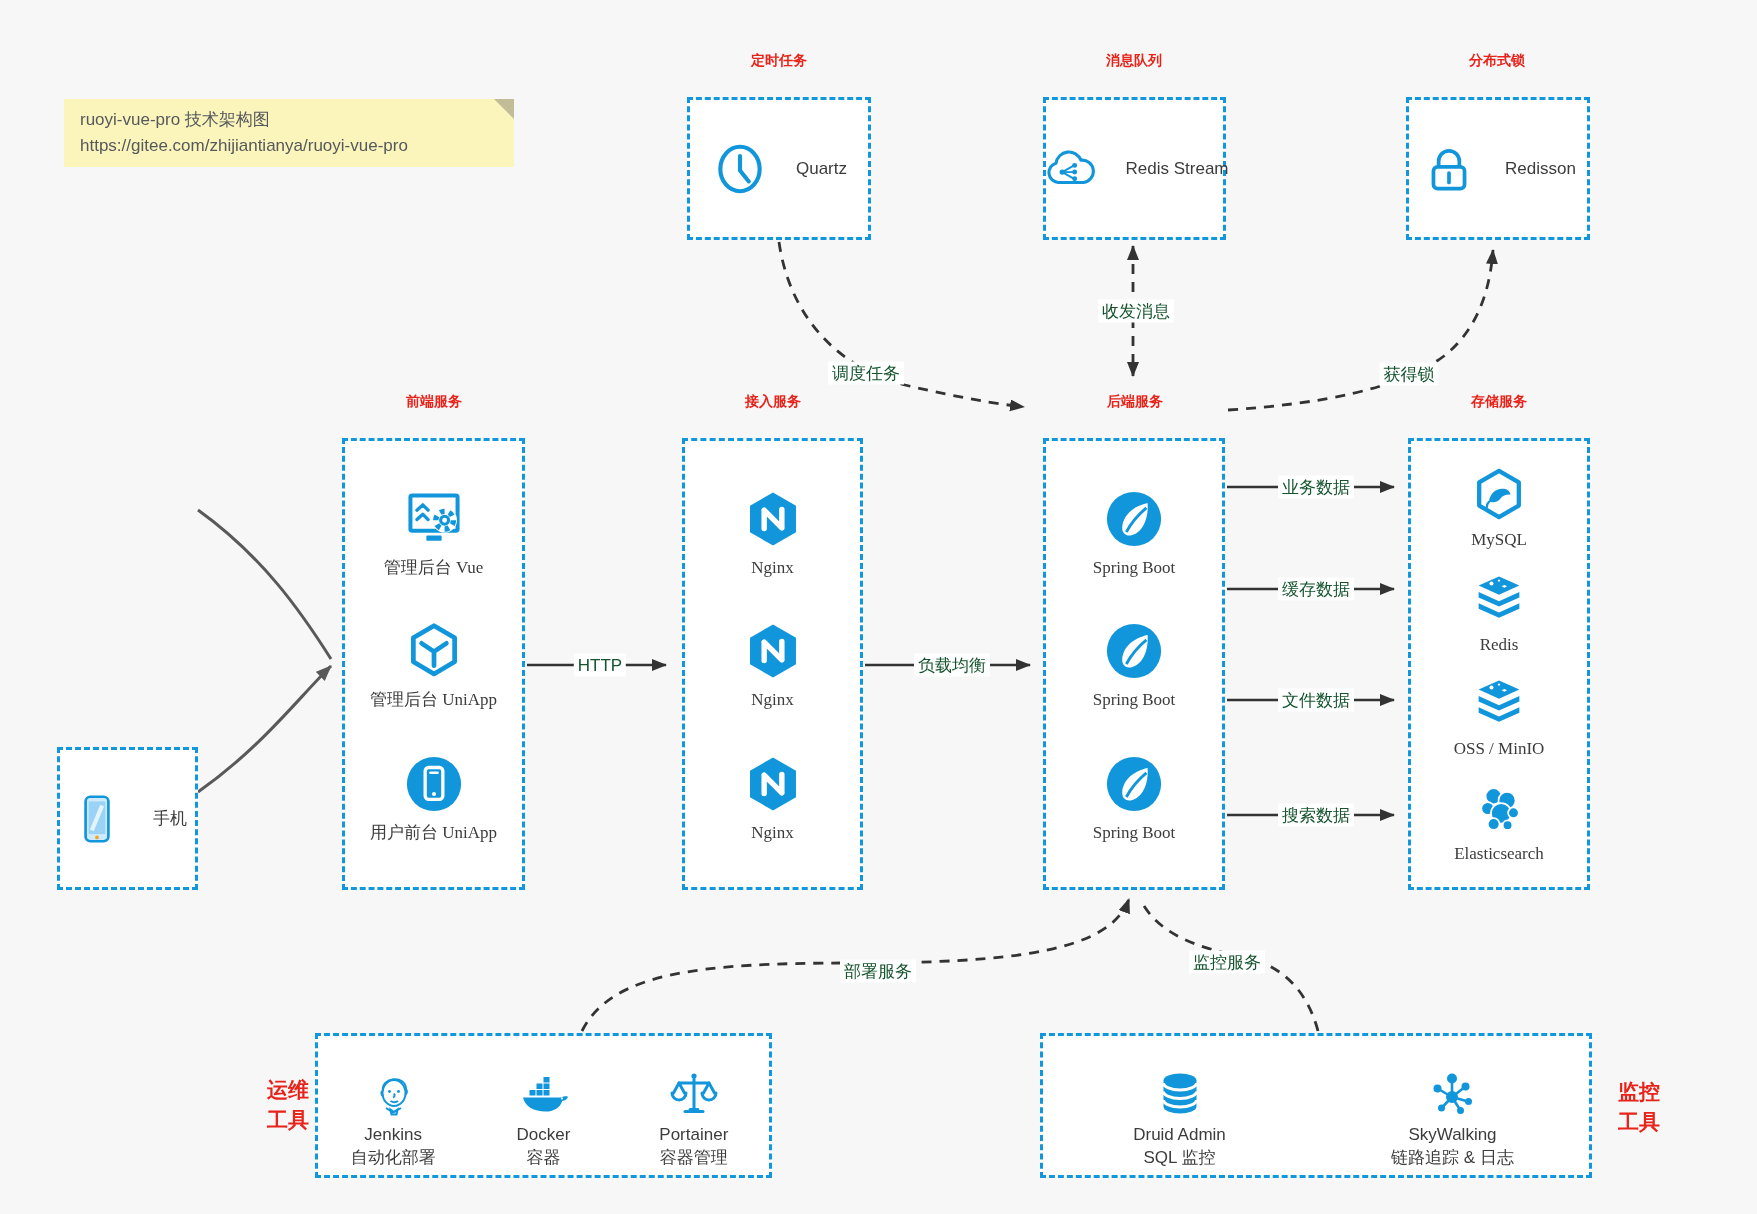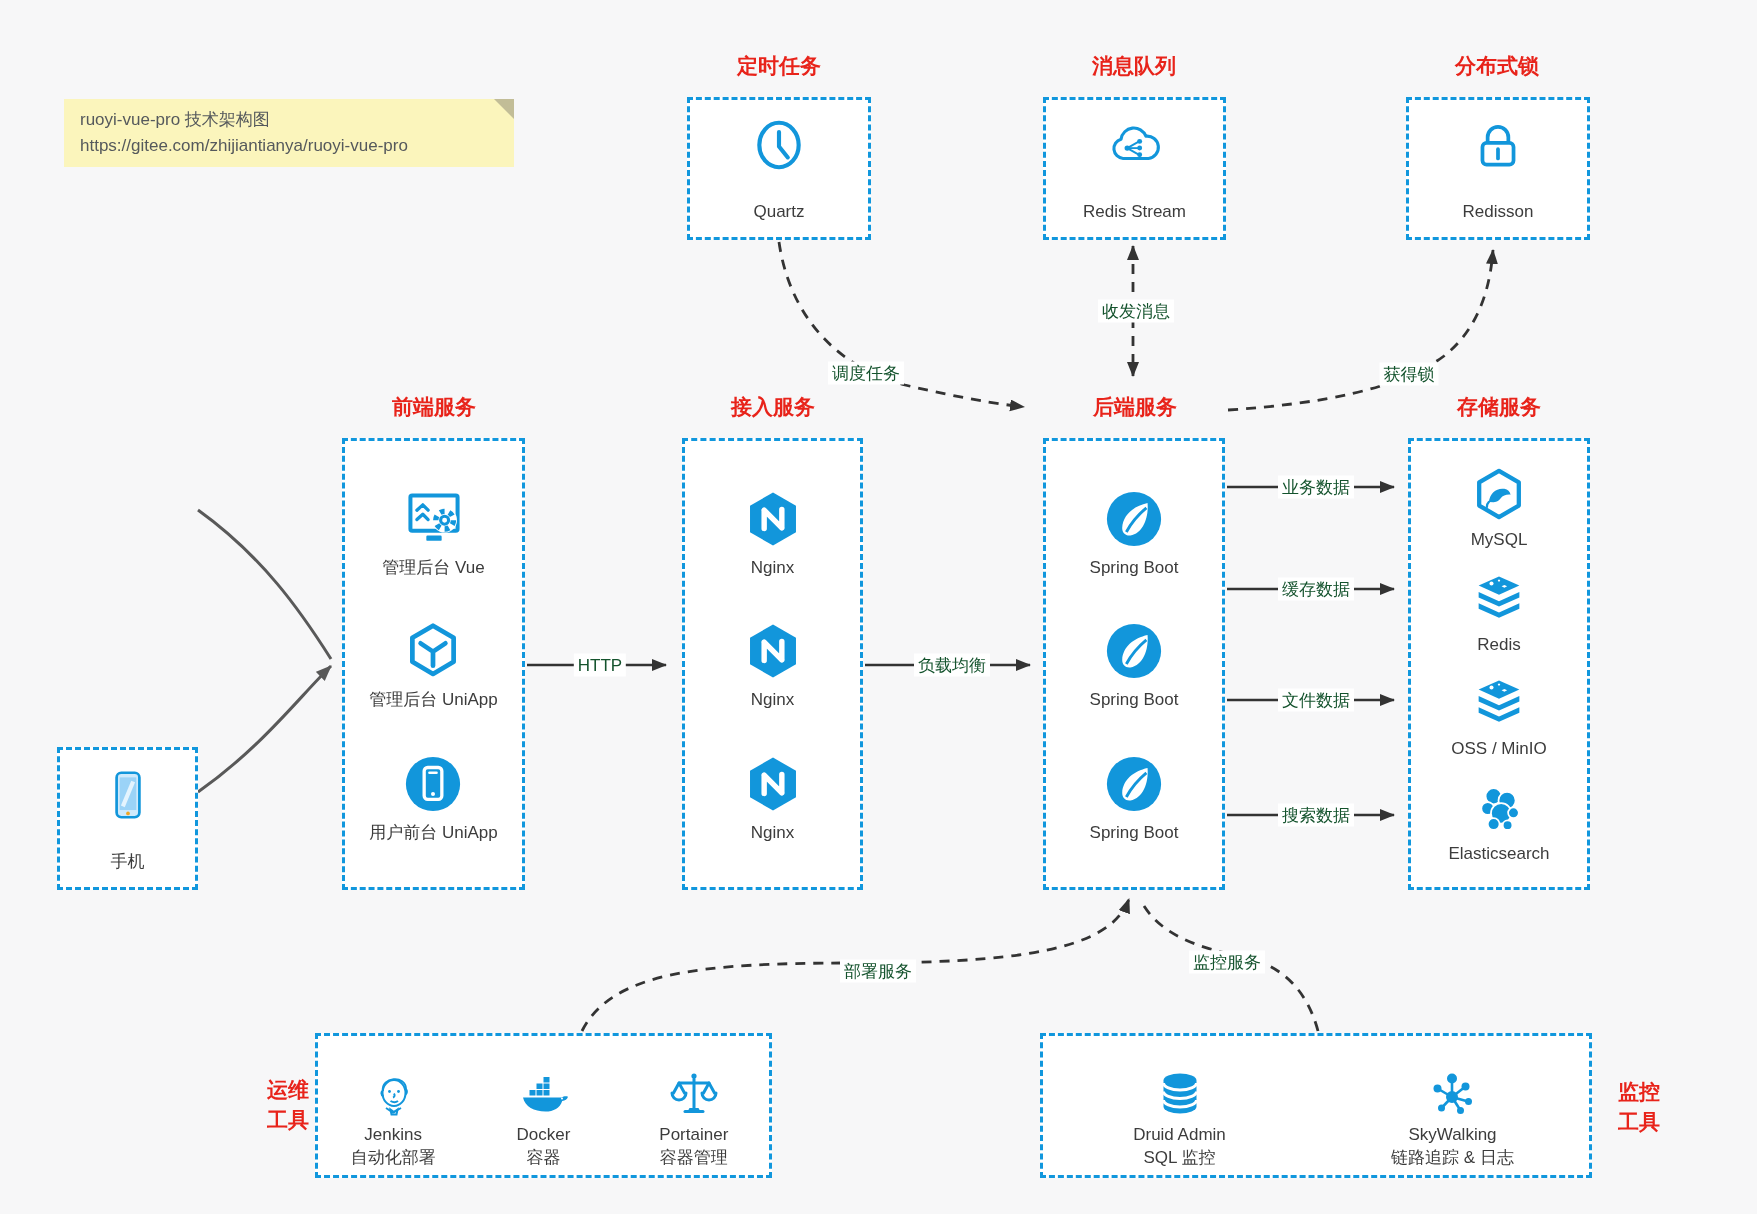--- a/index.html
+++ b/index.html
@@ -1,25 +1,25 @@
 <!DOCTYPE html>
 <html><head>
 <meta charset="utf-8">
 <style>
   html,body{margin:0;padding:0;background:#f7f7f8;font-family:"Liberation Sans","DejaVu Sans",sans-serif;}
   #canvas{position:relative;width:1757px;height:1214px;background:#f7f7f8;overflow:hidden;}
   .box{position:absolute;background:#fff;border:3px dashed #1197dd;box-sizing:border-box;display:flex;}
-  .single{flex-direction:column;align-items:center;justify-content:center;gap:27px;}
-  .vcol{flex-direction:column;align-items:center;justify-content:space-evenly;padding:4px 0;}
+  .single{flex-direction:row;align-items:center;justify-content:center;gap:27px;}
+  .vcol{flex-direction:column;align-items:center;justify-content:space-evenly;padding:4px 0;font-family:Liberation Serif, serif;}
   .hrow{flex-direction:row;align-items:flex-end;justify-content:space-around;padding:6px 4px;gap:8px;}
   .item{display:flex;flex-direction:column;align-items:center;gap:5px;}
   .bitem{display:flex;flex-direction:column;align-items:center;gap:2px;flex:1;}
   .lbl{font-size:17px;color:#3c3c3c;white-space:nowrap;line-height:21px;}
   .sub{font-size:17px;color:#3c3c3c;white-space:nowrap;line-height:22px;}
-  .red-title{position:absolute;color:#e8231a;font-weight:bold;font-size:21px;white-space:nowrap;transform:translateX(-50%);}
+  .red-title{position:absolute;color:#e8231a;font-weight:bold;font-size:14px;white-space:nowrap;transform:translateX(-50%);}
   .side-label{position:absolute;color:#e8231a;font-weight:bold;font-size:21px;line-height:30px;text-align:center;transform:translate(-50%,-50%);white-space:nowrap;}
   .edge-label{position:absolute;transform:translate(-50%,-50%);background:#fff;padding:0 4px;font-size:17px;color:#14532d;white-space:nowrap;line-height:23px;z-index:5;}
   .note{position:absolute;left:64px;top:99px;width:450px;box-sizing:border-box;background:#fbf5bc;padding:8px 16px;font-size:17px;line-height:26px;color:#55595c;}
   .note .fold{position:absolute;top:0;right:0;width:0;height:0;border-top:20px solid #c2bd97;border-left:20px solid transparent;}
   svg.overlay{position:absolute;left:0;top:0;z-index:2;pointer-events:none;}
   .box{z-index:3;}
   .red-title,.side-label{z-index:4;}
   .icon{display:flex;align-items:center;justify-content:center;}
 </style>
 </head>

